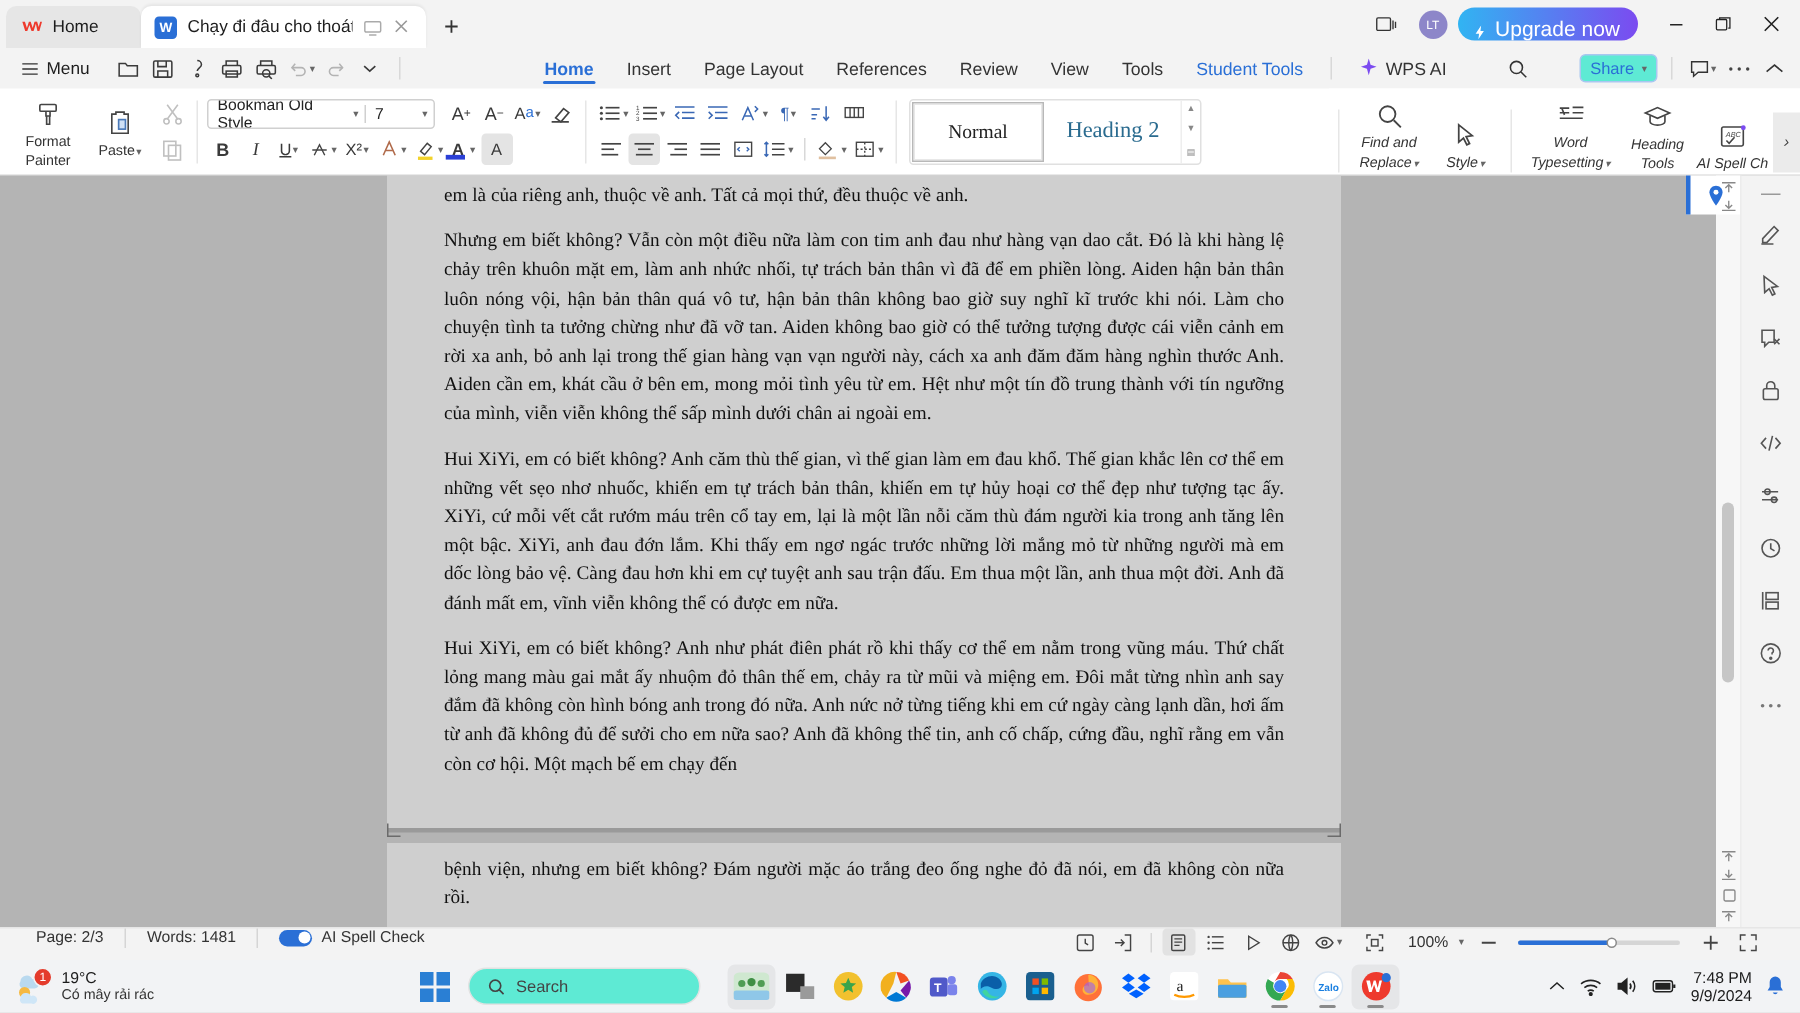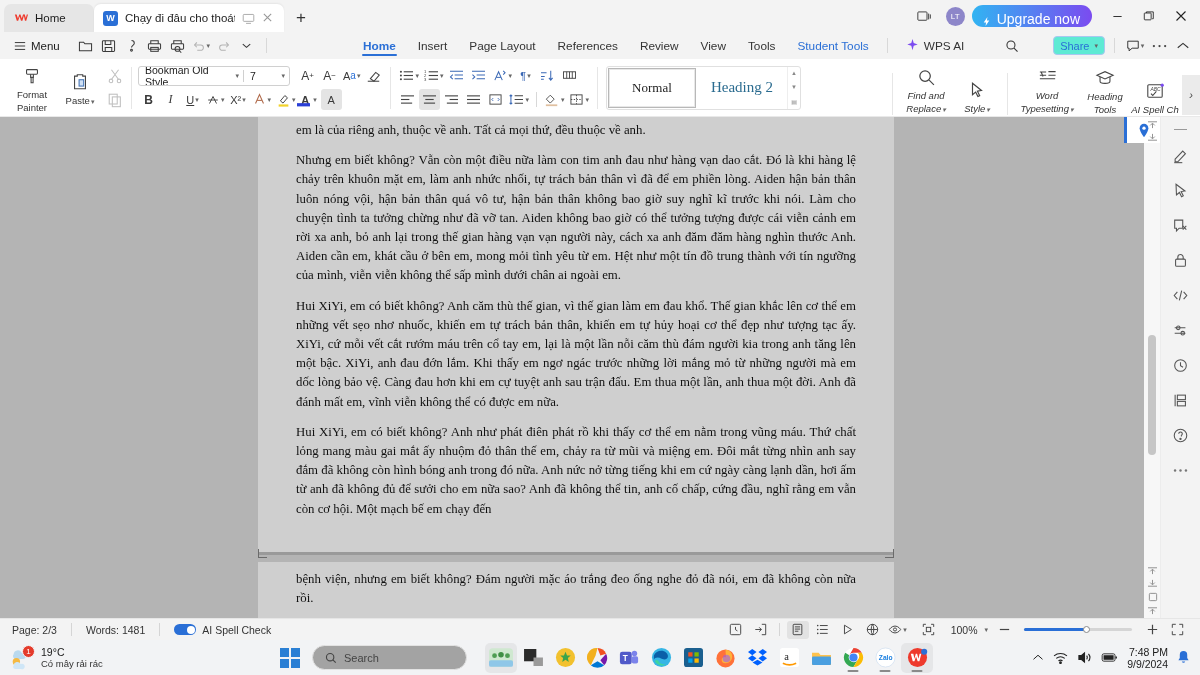--- a/index.html
+++ b/index.html
@@ -230,22 +230,22 @@
     background: #c6c6c6; border-radius: 4px;
   }
   .navmini {
     position: absolute; right: 42px; display: flex; flex-direction: column;
     align-items: center; gap: 4px; color: #888; font-size: 8px;
   }
 
   
   .statusbar {
     position: absolute; left: 0; right: 0; bottom: 35px; height: 22px;
-    background: #f3f3f3; display: flex; align-items: center;
-    font-size: 10.5px; color: #333; padding: 0 12px;
+    background: #f3f3f3; display: flex; align-items: flex-start;
+    font-size: 10.5px; color: #333; padding: 0 24px;
     border-top: 1px solid #e6e6e6;
   }
   .st { margin-right: 14px; display: flex; align-items: center; gap: 6px; cursor: default; }
   .ssep { width: 1px; height: 13px; background: #d5d5d5; margin-right: 14px; }
   .toggle {
     width: 22px; height: 11px; border-radius: 6px; background: #2a6fd6;
     position: relative; flex: 0 0 auto;
   }
   .toggle::after {
     content: ''; position: absolute; right: 1.5px; top: 1.5px;
@@ -288,21 +288,21 @@
     background: #e43b2c; border-radius: 50%; color: #fff; font-size: 8px;
     display: flex; align-items: center; justify-content: center;
     border: 1.5px solid #f2f3f5;
   }
   .tbcenter { display: flex; align-items: center; gap: 4px; margin-left: 10px; }
   .winlogo { width: 20px; height: 20px; display: grid;
     grid-template-columns: 1fr 1fr; grid-template-rows: 1fr 1fr; gap: 2px;
     cursor: default; }
   .winlogo i { background: #2a7fd4; display: block; }
   .searchbox {
-    height: 25px; width: 155px; border-radius: 13px; background: #a3a3a3;
+    height: 25px; width: 155px; border-radius: 13px; background: #5eead4;
     border: 1px solid #e2e2e2; display: flex; align-items: center; gap: 7px;
     padding: 0 12px; font-size: 11px; color: #444; margin-left: 8px; cursor: default;
   }
   .tbicons { display: flex; align-items: center; gap: 0px; margin-left: 14px; }
   .tbi {
     width: 32px; height: 30px; display: flex; align-items: center;
     justify-content: center; cursor: default; position: relative;
     border-radius: 5px;
   }
   .tbi.active { background: rgba(0,0,0,.05); }

